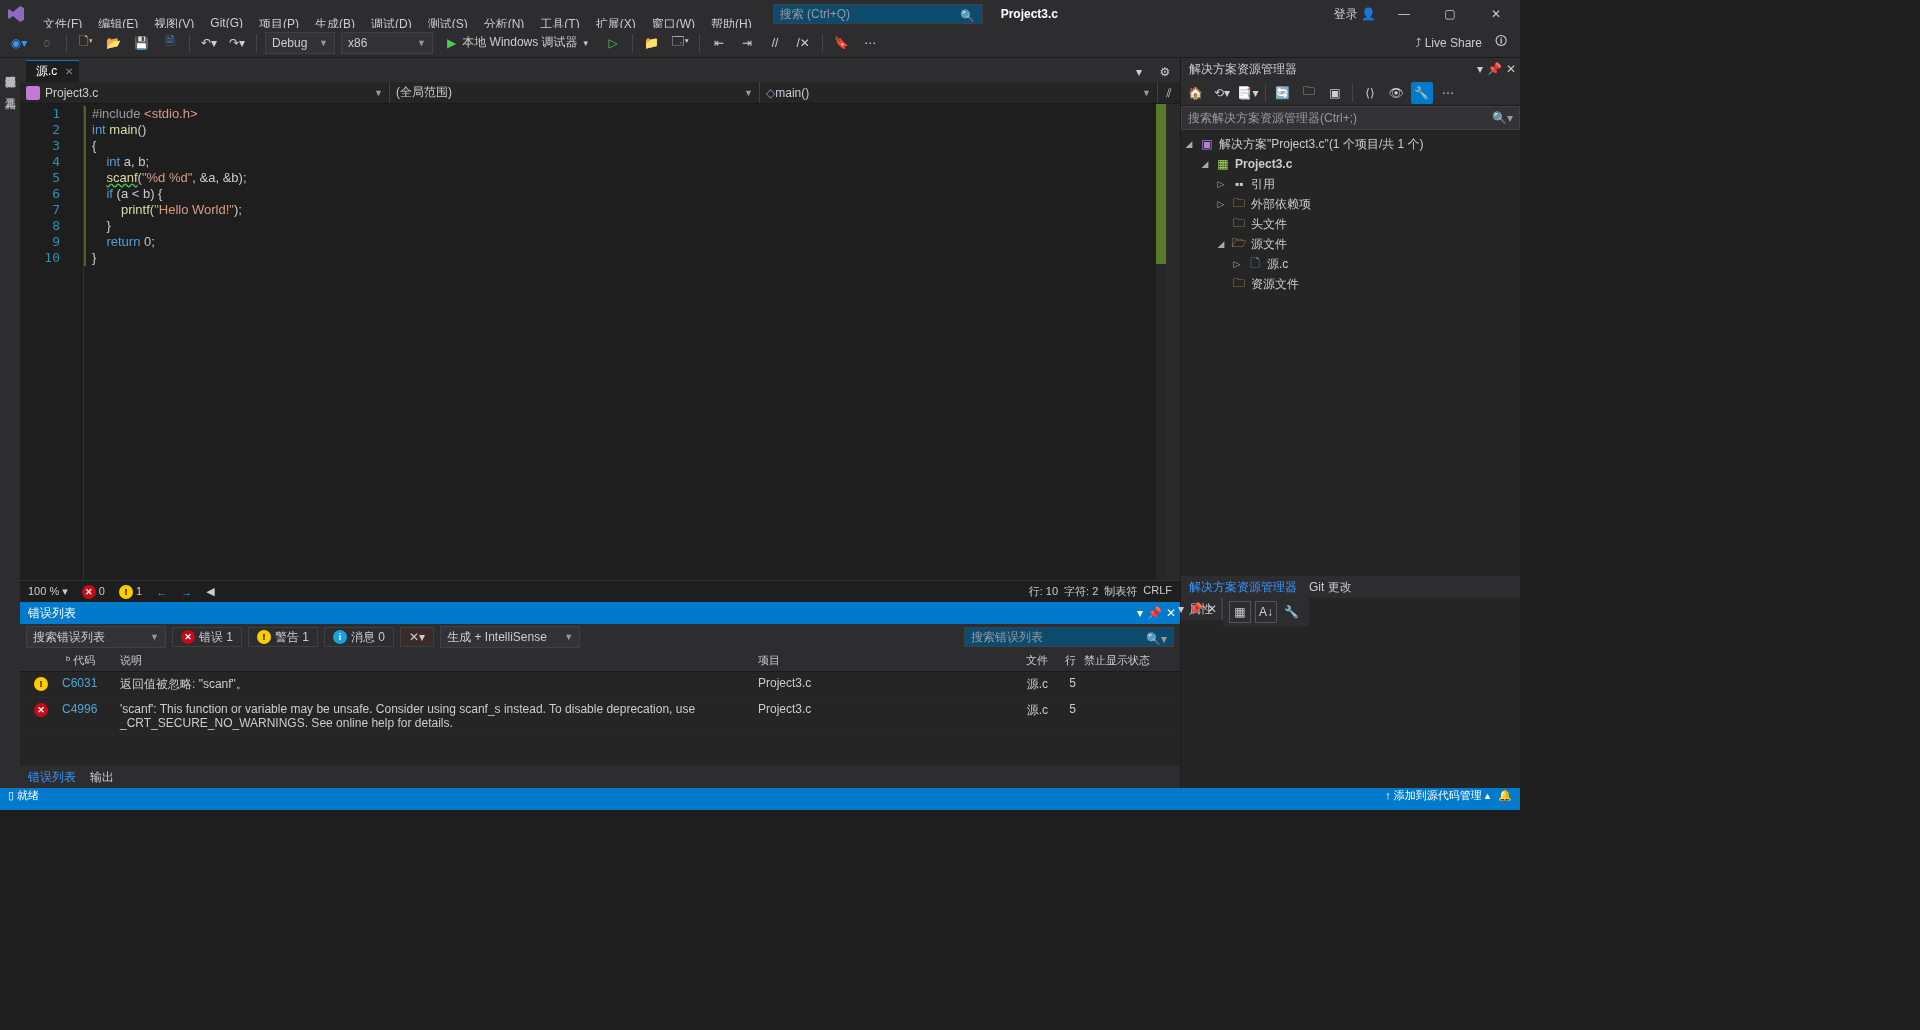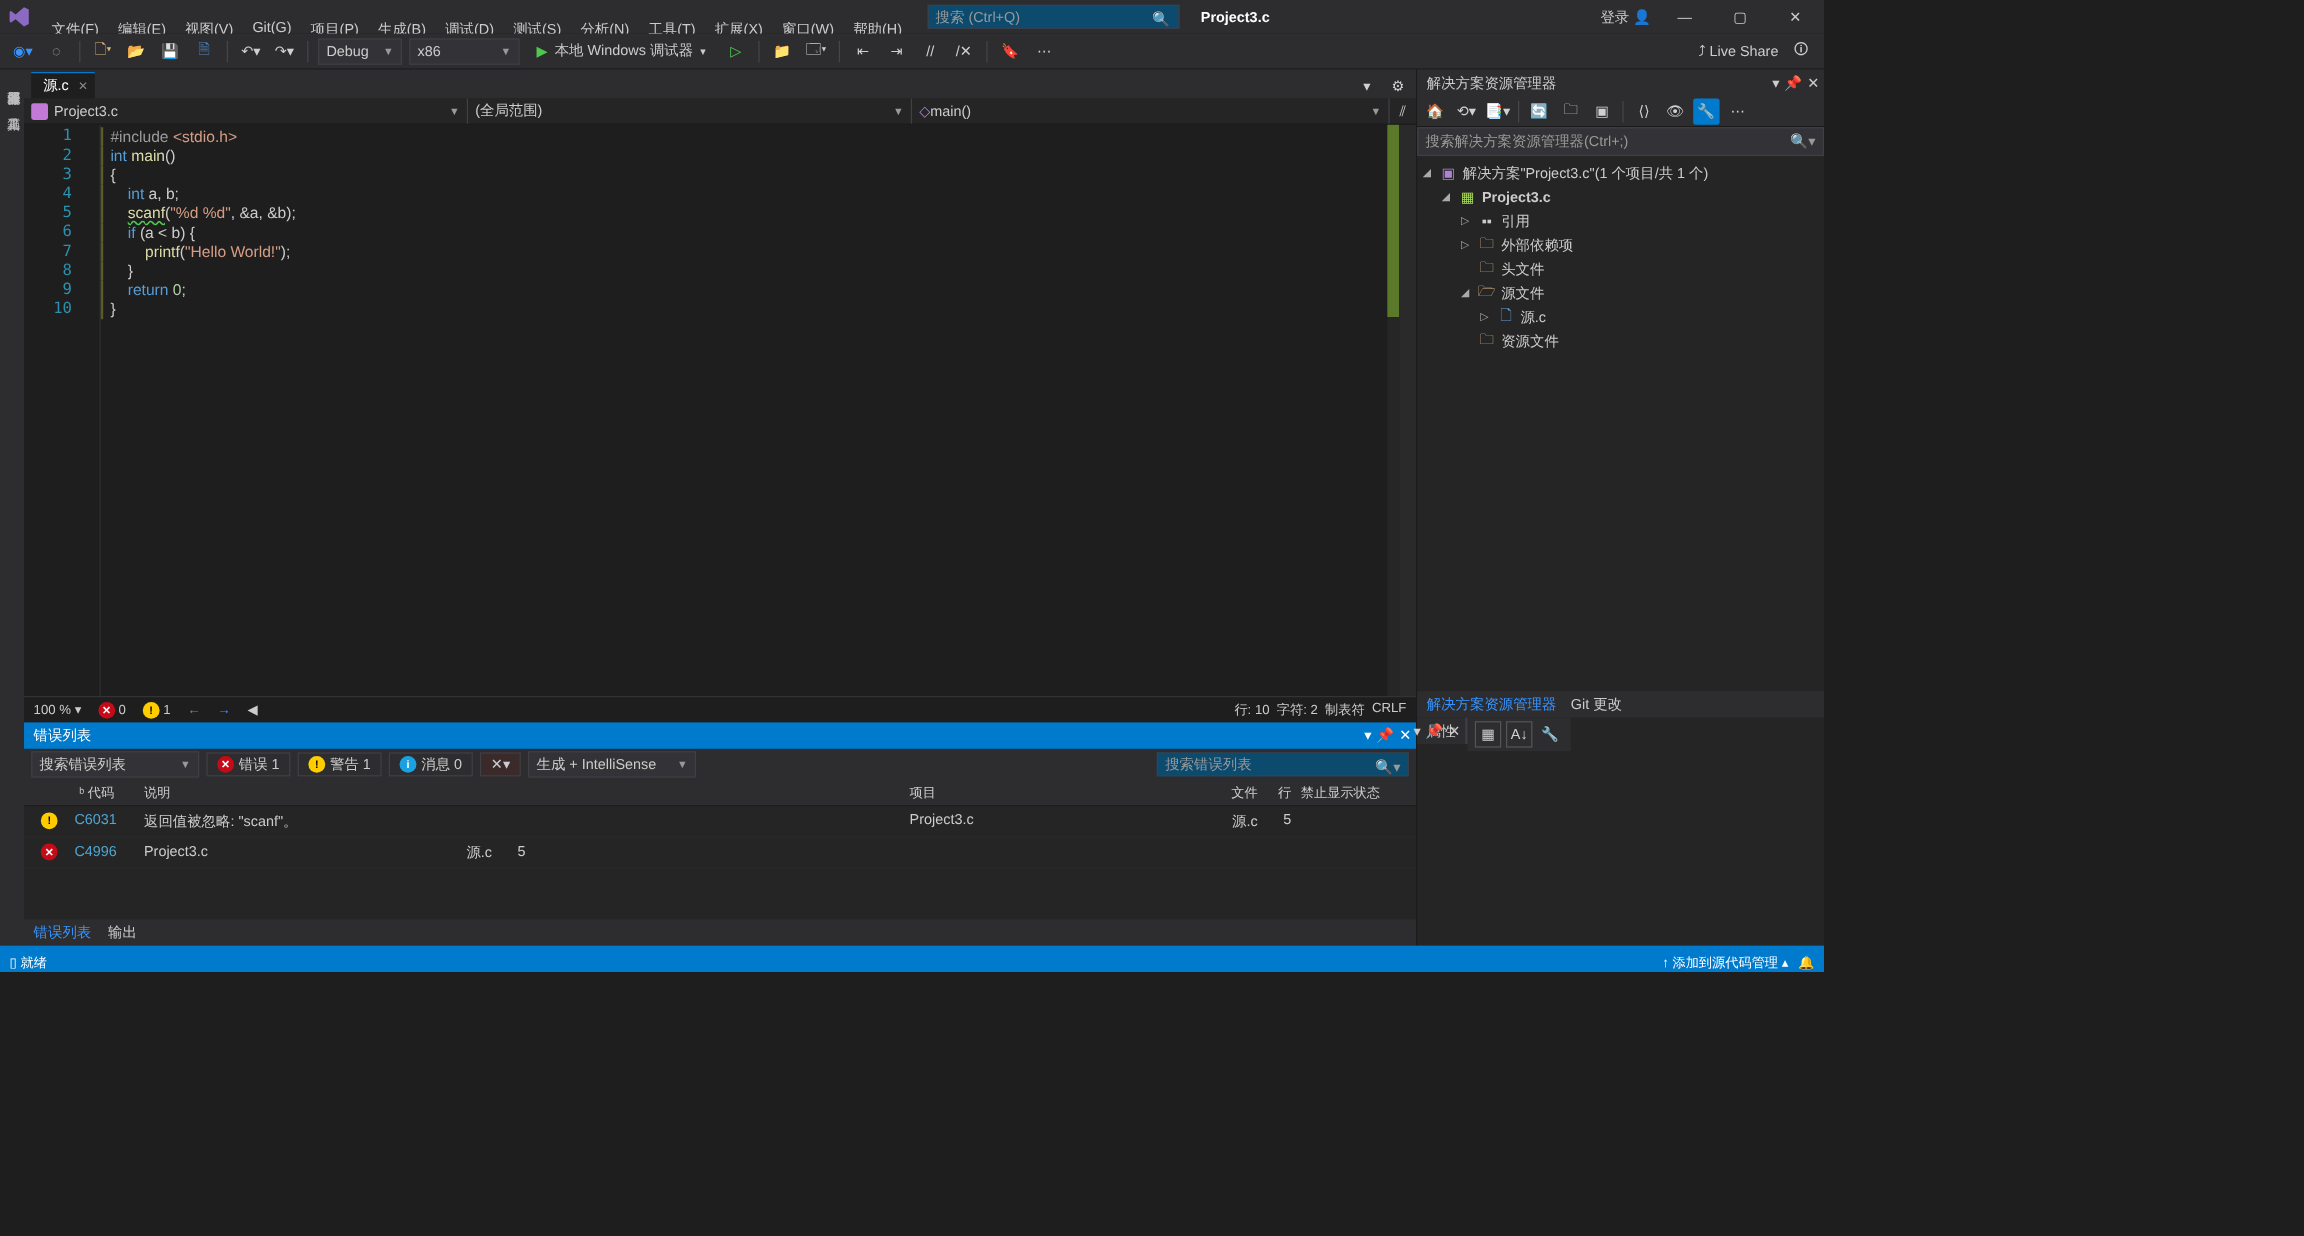--- a/index.html
+++ b/index.html
@@ -65,21 +65,21 @@
 .se-search .mag{position:absolute;right:6px;}
 .tree { flex:1; padding:4px 2px; overflow:auto; }
 .tree-row { display:flex; align-items:center; height:20px; gap:4px; }
 .tw { width:12px; text-align:center; color:#aaa; font-size:9px;}
 .t-ic { width:16px; height:14px; display:inline-flex; align-items:center; justify-content:center;}
 .folder{color:#dcb67a;} .cfile{color:#6a9fd4;}
 .right-tabs { height:22px; background:#2d2d30; display:flex; align-items:center; padding:0 8px; gap:12px; }
 .right-tabs .active{color:#3794ff;}
 .props { height:190px; display:flex; flex-direction:row; }
 .props-tb { height:28px; background:#2d2d30; display:flex; align-items:center; padding:0 6px; gap:4px;}
-.statusbar { height:22px; background:#007acc; color:#fff; display:flex; align-items:flex-end; padding:0 8px; font-size:11px; }
+.statusbar { height:22px; background:#007acc; color:#fff; display:flex; align-items:flex-start; padding:0 8px; font-size:11px; }
 .statusbar .r { margin-left:auto; display:flex; gap:8px; align-items:center;}
 .err-ic{width:14px;height:14px;border-radius:50%;display:inline-flex;align-items:center;justify-content:center;font-size:9px;font-weight:bold;}
 .err-ic.e{background:#c50b17;color:#fff;} .err-ic.w{background:#ffcc00;color:#000;} .err-ic.i{background:#1ba1e2;color:#fff;}
 svg{display:block;}
 </style>
 </head>
 <body>
 
 <div class="titlebar">
   <span class="logo">
@@ -266,20 +266,21 @@
               <span class="col-code">C6031</span>
               <span class="col-desc" style="padding-right:10px">返回值被忽略: "scanf"。</span>
               <span class="col-proj">Project3.c</span>
               <span class="col-file">源.c</span>
               <span class="col-line">5</span>
               <span class="col-state"></span>
             </div>
             <div class="err-row">
               <span class="col-icon" style="text-align:center"><span class="err-ic e">✕</span></span>
               <span class="col-code">C4996</span>
+              <span class="col-desc" style="padding-right:10px">'scanf': This function or variable may be unsafe. Consider using scanf_s instead. To disable deprecation, use _CRT_SECURE_NO_WARNINGS. See online help for details.</span>
               <span class="col-proj">Project3.c</span>
               <span class="col-file">源.c</span>
               <span class="col-line">5</span>
               <span class="col-state"></span>
             </div>
           </div>
       </div>
       <div class="bottom-tabs">
         <span class="active">错误列表</span>
         <span>输出</span>

